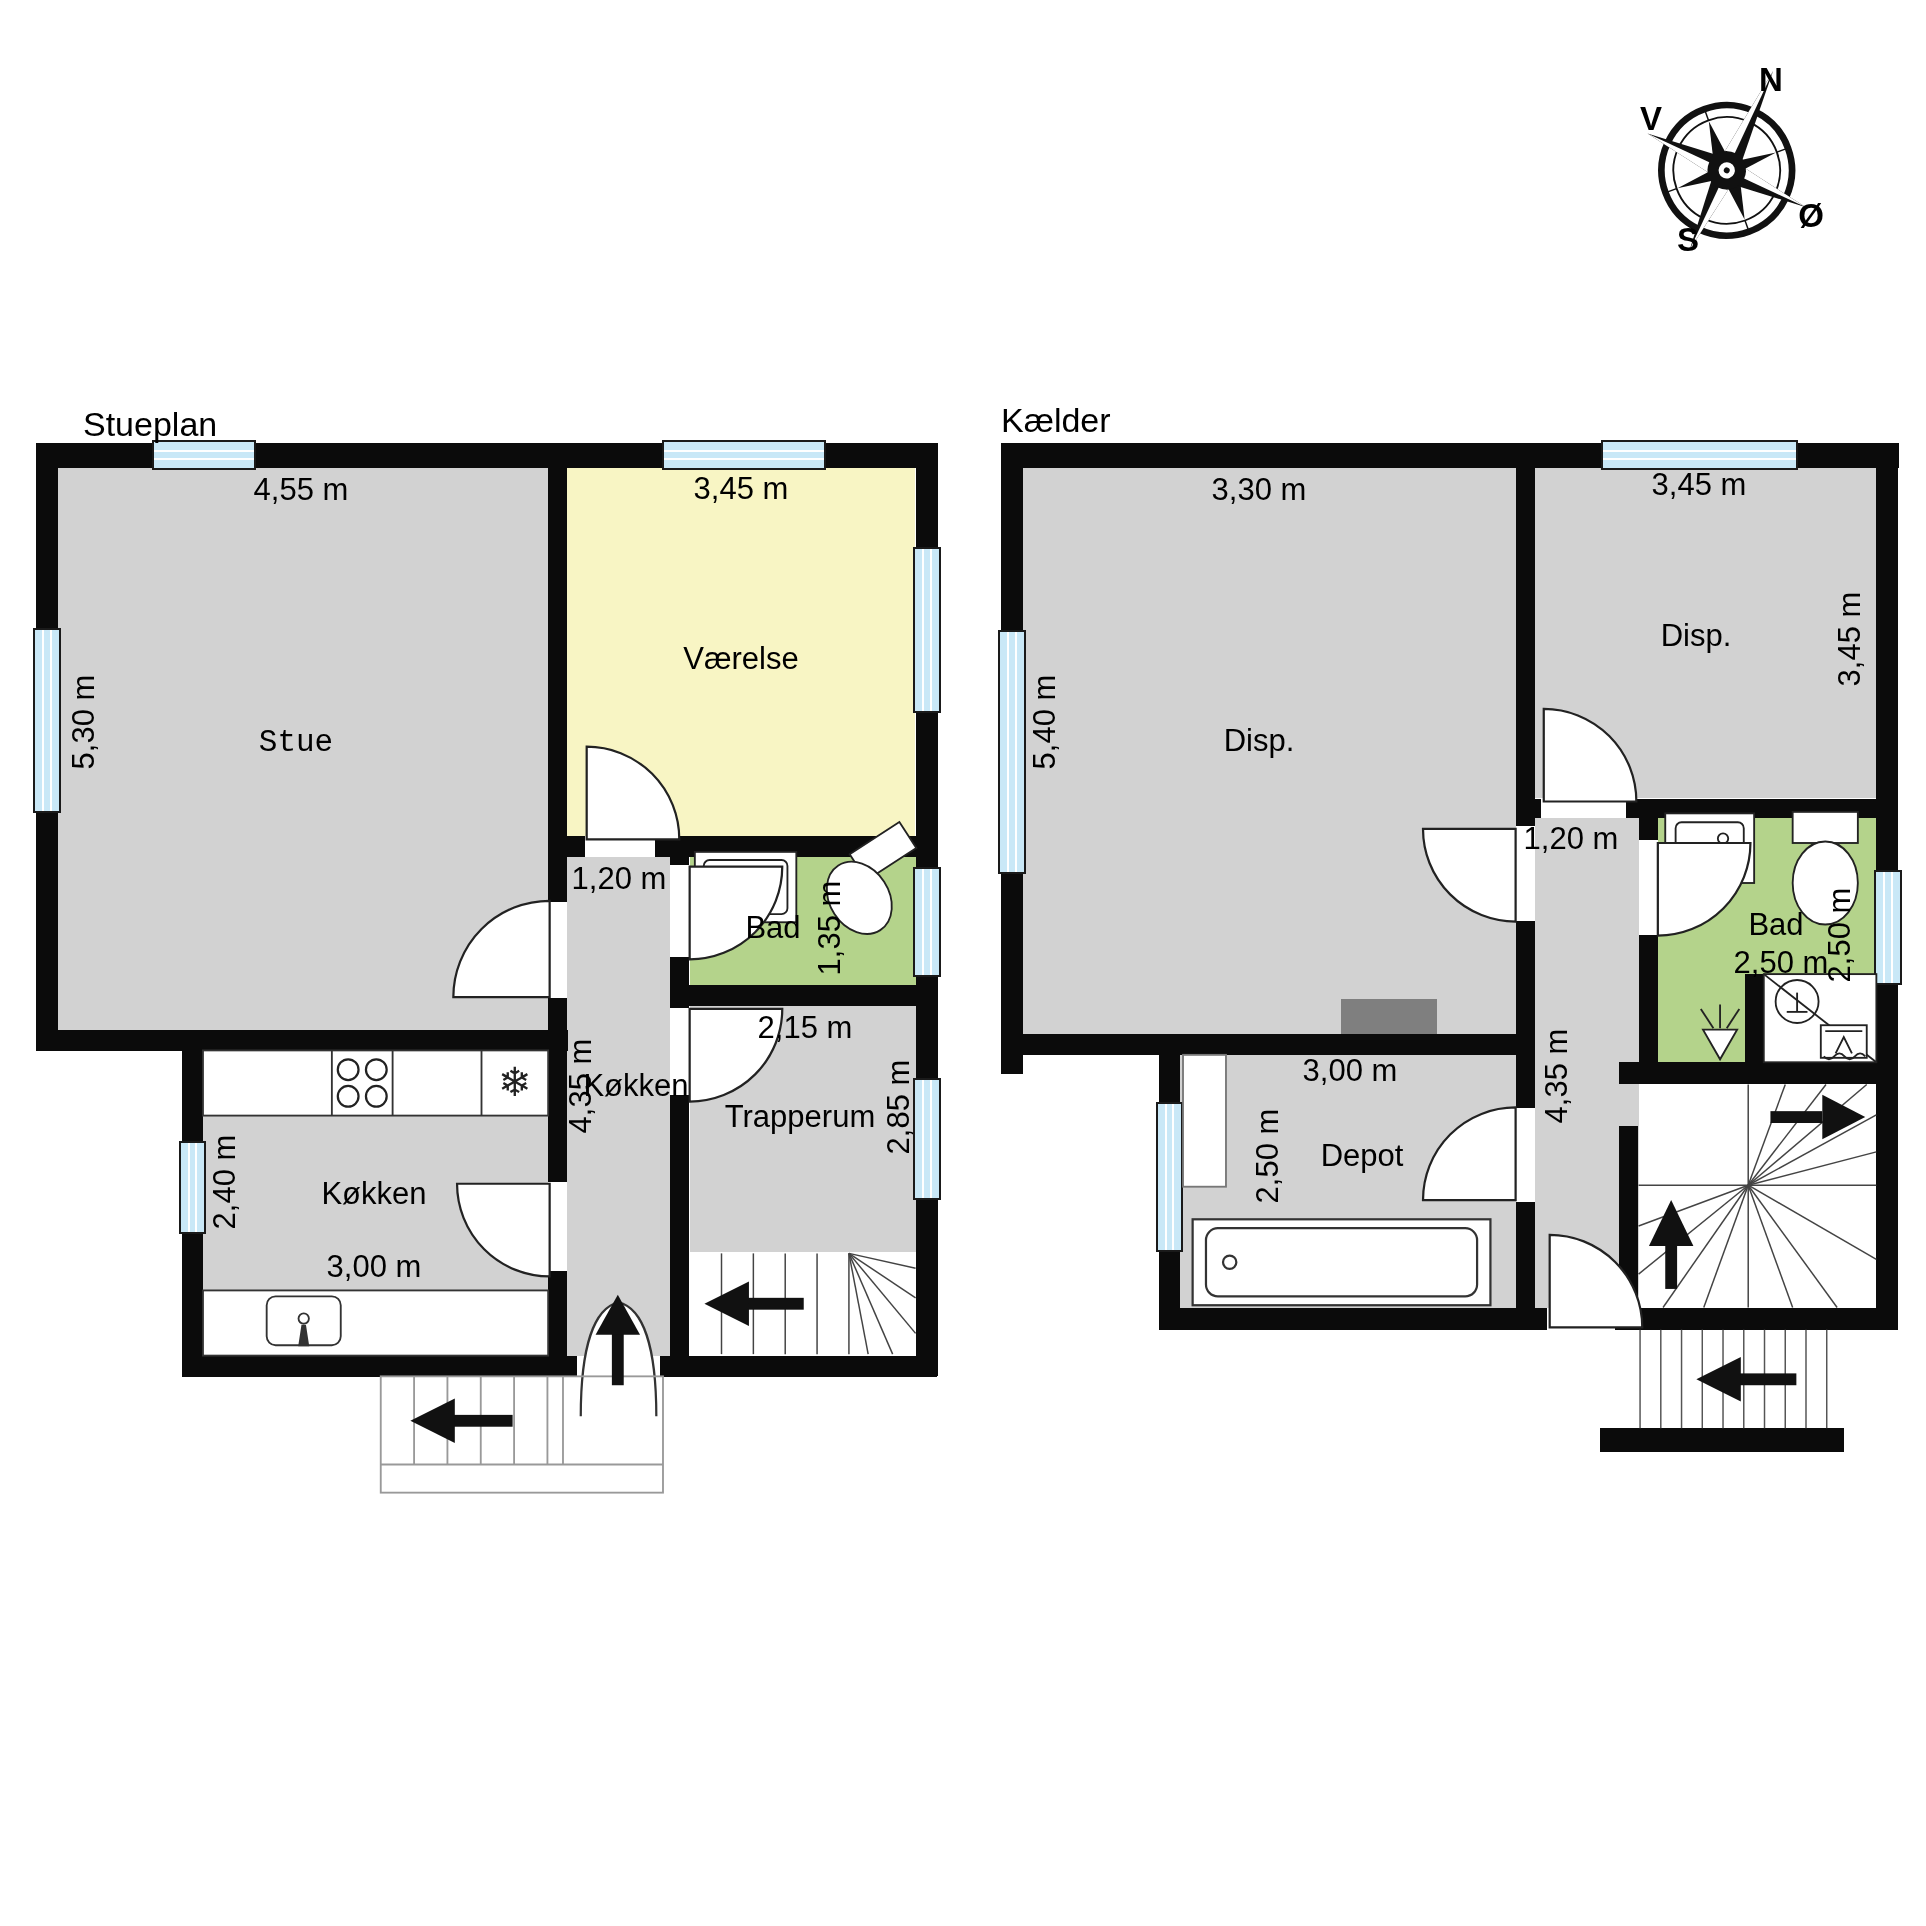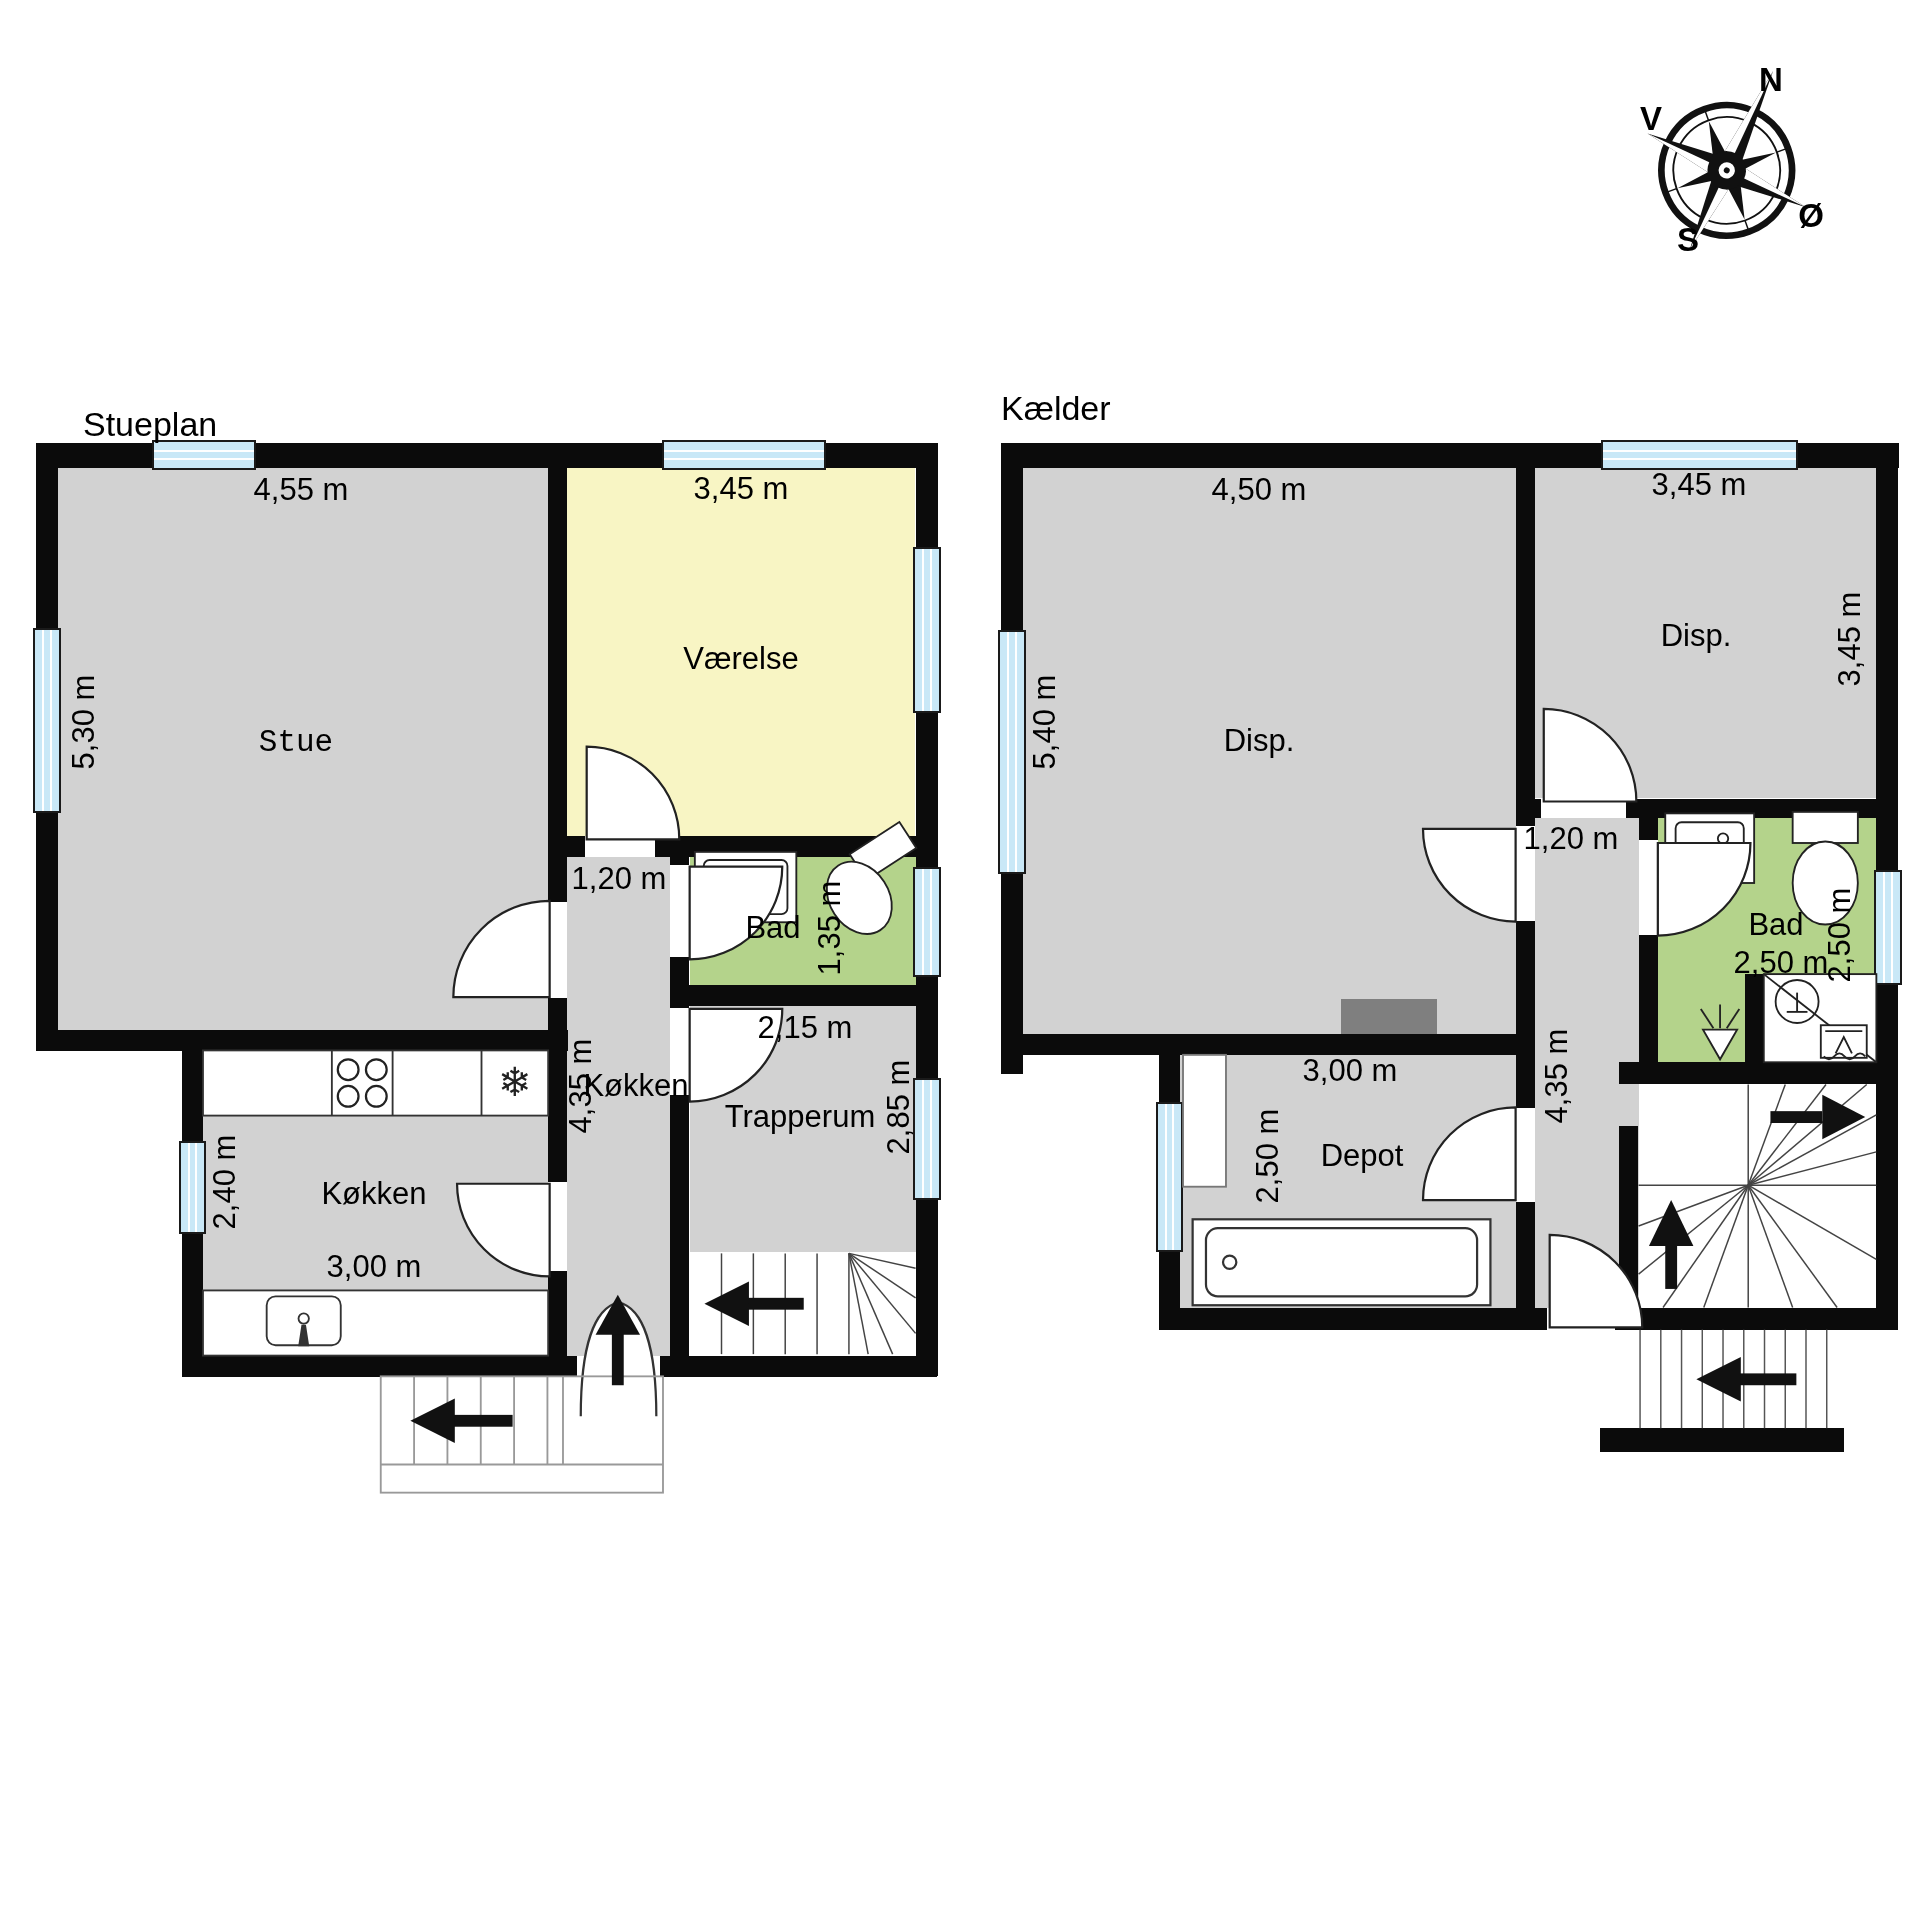--- a/index.html
+++ b/index.html
@@ -283,40 +283,40 @@
         <polygon points="0,118 0,14 14,14"></polygon>
         <polygon points="-118,0 -14,0 -14,14"></polygon>
       </g>
       <circle r="26" fill="#111"></circle>
         <circle r="11" fill="#fff"></circle>
         <circle r="4" fill="#111"></circle>
     </g>
   </svg>
 
   <div class="title" style="left:36px;top:424px;margin-left:47px;">Stueplan</div>
-  <div class="title" style="left:1001px;top:408px;">Kælder</div>
+  <div class="title" style="left:1001px;top:420px;">Kælder</div>
 
   <div class="lbl" style="left:301px;top:490px;">4,55 m</div>
   <div class="lbl" style="left:741px;top:489px;">3,45 m</div>
   <div class="lbl v" style="left:84px;top:722px;">5,30 m</div>
   <div class="lbl" style="left:296px;top:742px;font-family:Liberation Mono, monospace;">Stue</div>
   <div class="lbl" style="left:741px;top:659px;">Værelse</div>
   <div class="lbl" style="left:619px;top:879px;">1,20 m</div>
   <div class="lbl" style="left:773px;top:928px;">Bad</div>
   <div class="lbl v" style="left:830px;top:928px;">1,35 m</div>
   <div class="lbl" style="left:805px;top:1028px;">2,15 m</div>
   <div class="lbl" style="left:636px;top:1086px;">Køkken</div>
   <div class="lbl v" style="left:581px;top:1086px;">4,35 m</div>
   <div class="lbl" style="left:800px;top:1117px;">Trapperum</div>
   <div class="lbl v" style="left:899px;top:1107px;">2,85 m</div>
   <div class="lbl" style="left:374px;top:1194px;">Køkken</div>
   <div class="lbl v" style="left:225px;top:1182px;">2,40 m</div>
   <div class="lbl" style="left:374px;top:1267px;">3,00 m</div>
 
-  <div class="lbl" style="left:1259px;top:490px;">4,50 m</div>
+  <div class="lbl" style="left:1259px;top:490px;">3,30 m</div>
   <div class="lbl" style="left:1699px;top:485px;">3,45 m</div>
   <div class="lbl v" style="left:1045px;top:722px;">5,40 m</div>
   <div class="lbl" style="left:1259px;top:741px;">Disp.</div>
   <div class="lbl" style="left:1696px;top:636px;">Disp.</div>
   <div class="lbl v" style="left:1850px;top:639px;">3,45 m</div>
   <div class="lbl" style="left:1571px;top:839px;">1,20 m</div>
   <div class="lbl" style="left:1776px;top:925px;">Bad</div>
   <div class="lbl" style="left:1781px;top:963px;">2,50 m</div>
   <div class="lbl v" style="left:1840px;top:935px;">2,50 m</div>
   <div class="lbl v" style="left:1557px;top:1076px;">4,35 m</div>

